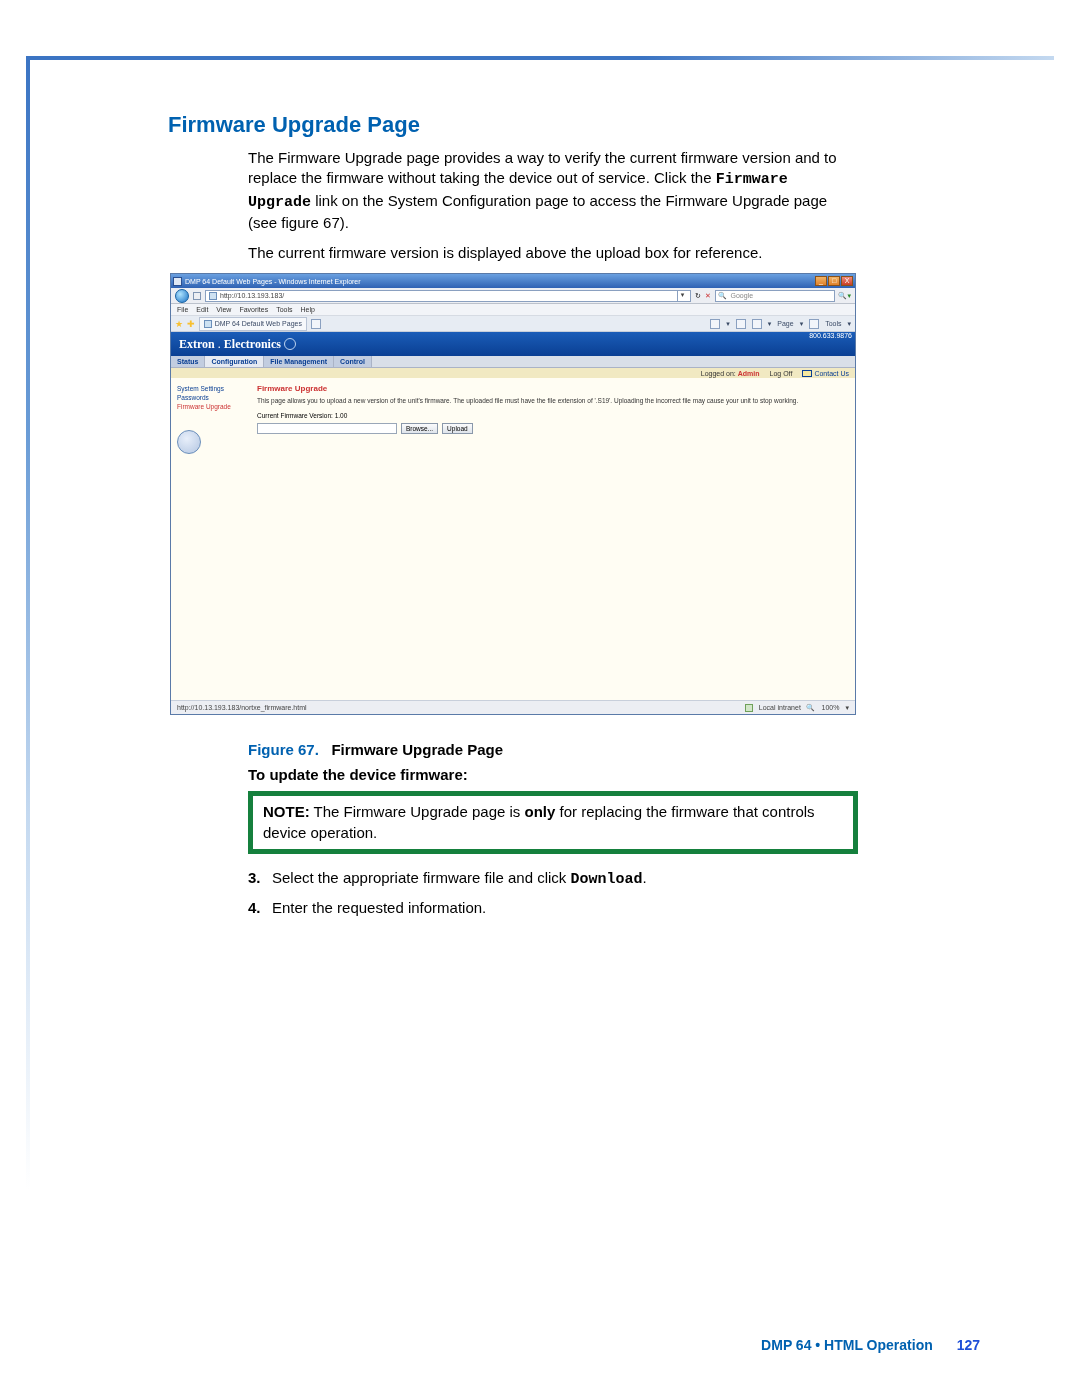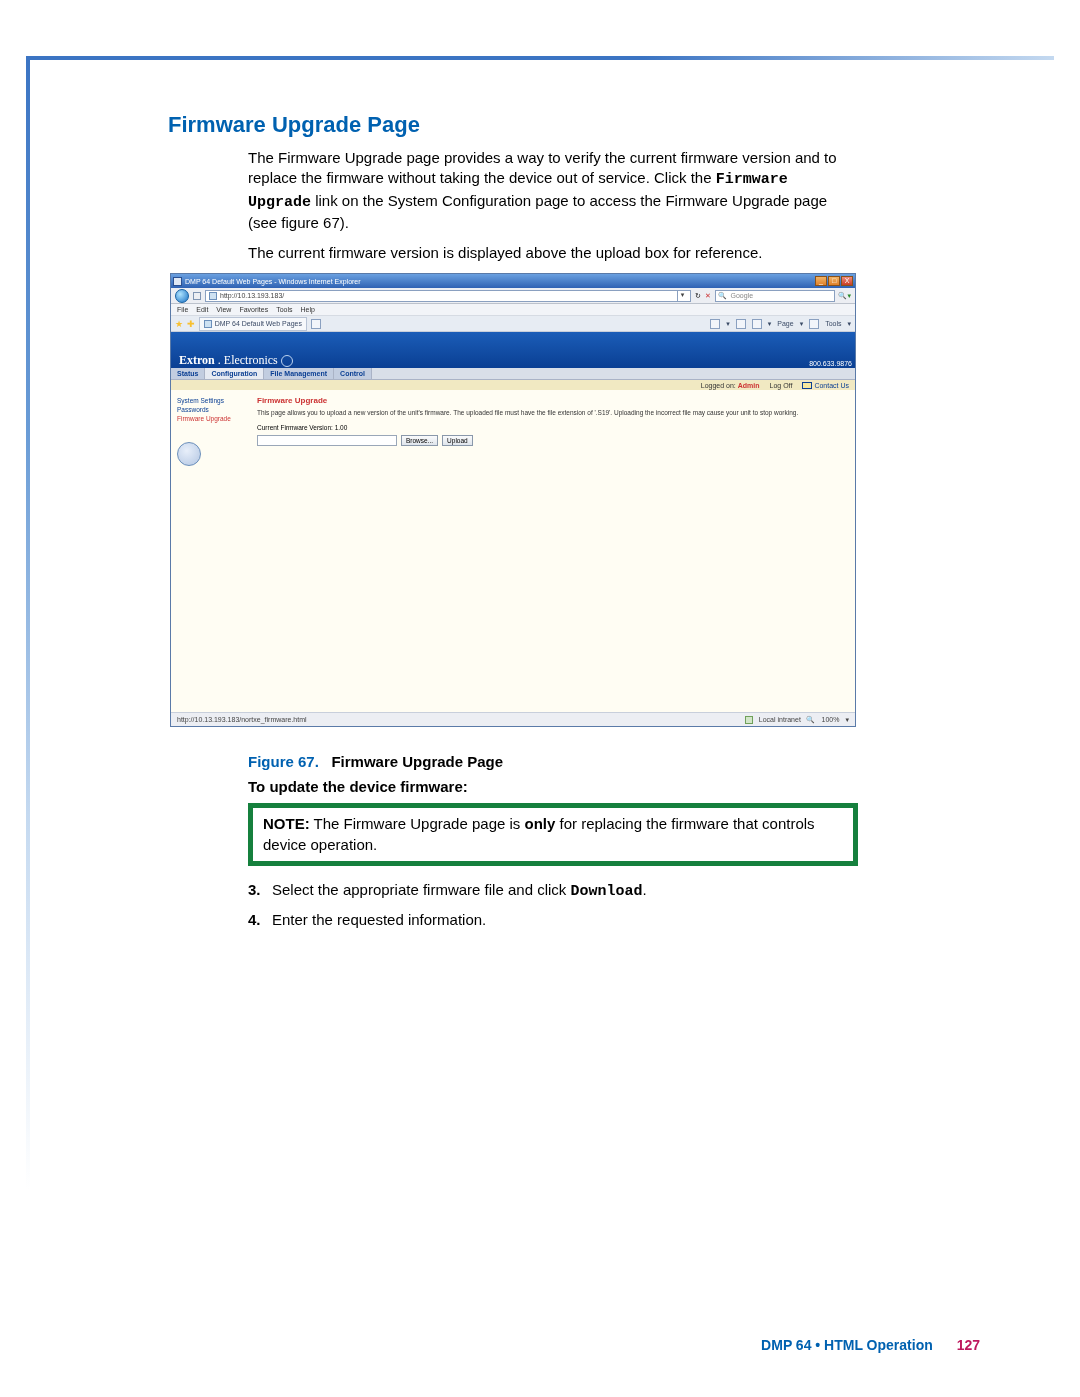--- a/index.html
+++ b/index.html
@@ -59,21 +59,21 @@
   ol.steps li .num { font-weight: bold; display: inline-block; width: 24px; }
   .link-blue { color: #0061b0; font-weight: bold; }
   .footer {
     position: absolute;
     right: 100px;
     bottom: 44px;
     font-size: 14px;
     font-weight: bold;
     color: #0061b0;
   }
-  .footer .pagenum { color: #be185d; margin-left: 20px; }
+  .footer .pagenum { color: #1d4ed8; margin-left: 20px; }
 
   
   .ie-window {
     margin-left: 2px;
     margin-top: 4px;
     width: 686px;
     border: 1px solid #5a7aa8;
     background: #fff;
     font-size: 7px;
     user-select: none;
@@ -139,27 +139,27 @@
   .ie-star { color: #f8c030; font-size: 9px; }
   .ie-tab {
     height: 14px; background: #f6f8fb; border: 1px solid #b8c3d5;
     display: flex; align-items: center; gap: 3px; padding: 0 4px;
     color: #3a4a66;
   }
   .ie-tabbar .right { display: flex; align-items: center; gap: 6px; color: #3a4a66; }
   .ie-tool-icon { width: 10px; height: 10px; border: 1px solid #8aa0c0; background: #f2f5fa; }
 
   .extron-header {
-    height: 36px; background: linear-gradient(180deg, #1b5db8, #0a3f93);
-    display: flex; align-items: flex-end; justify-content: space-between;
+    height: 24px; background: linear-gradient(180deg, #1b5db8, #0a3f93);
+    display: flex; justify-content: space-between;
     padding: 0 3px 0 8px;
     color: #fff;
   }
   .extron-logo { font-family: Georgia, serif; font-size: 12px; font-weight: bold; display:flex; align-items:center; gap:3px;}
-  .extron-logo-sub { font-weight: normal; }
+  .extron-logo-sub { font-weight: bold; }
   .extron-logo-swirl {
     width: 12px; height: 12px; border: 1px solid #bcd3f0; border-radius: 50%;
     position: relative;
   }
   .extron-phone { font-size: 7px; line-height: 8px; text-align: right; }
 
   .extron-tabs {
     height: 12px; background: #d9dfe8;
     display: flex; align-items: stretch;
     border-bottom: 1px solid #aab3c6;

